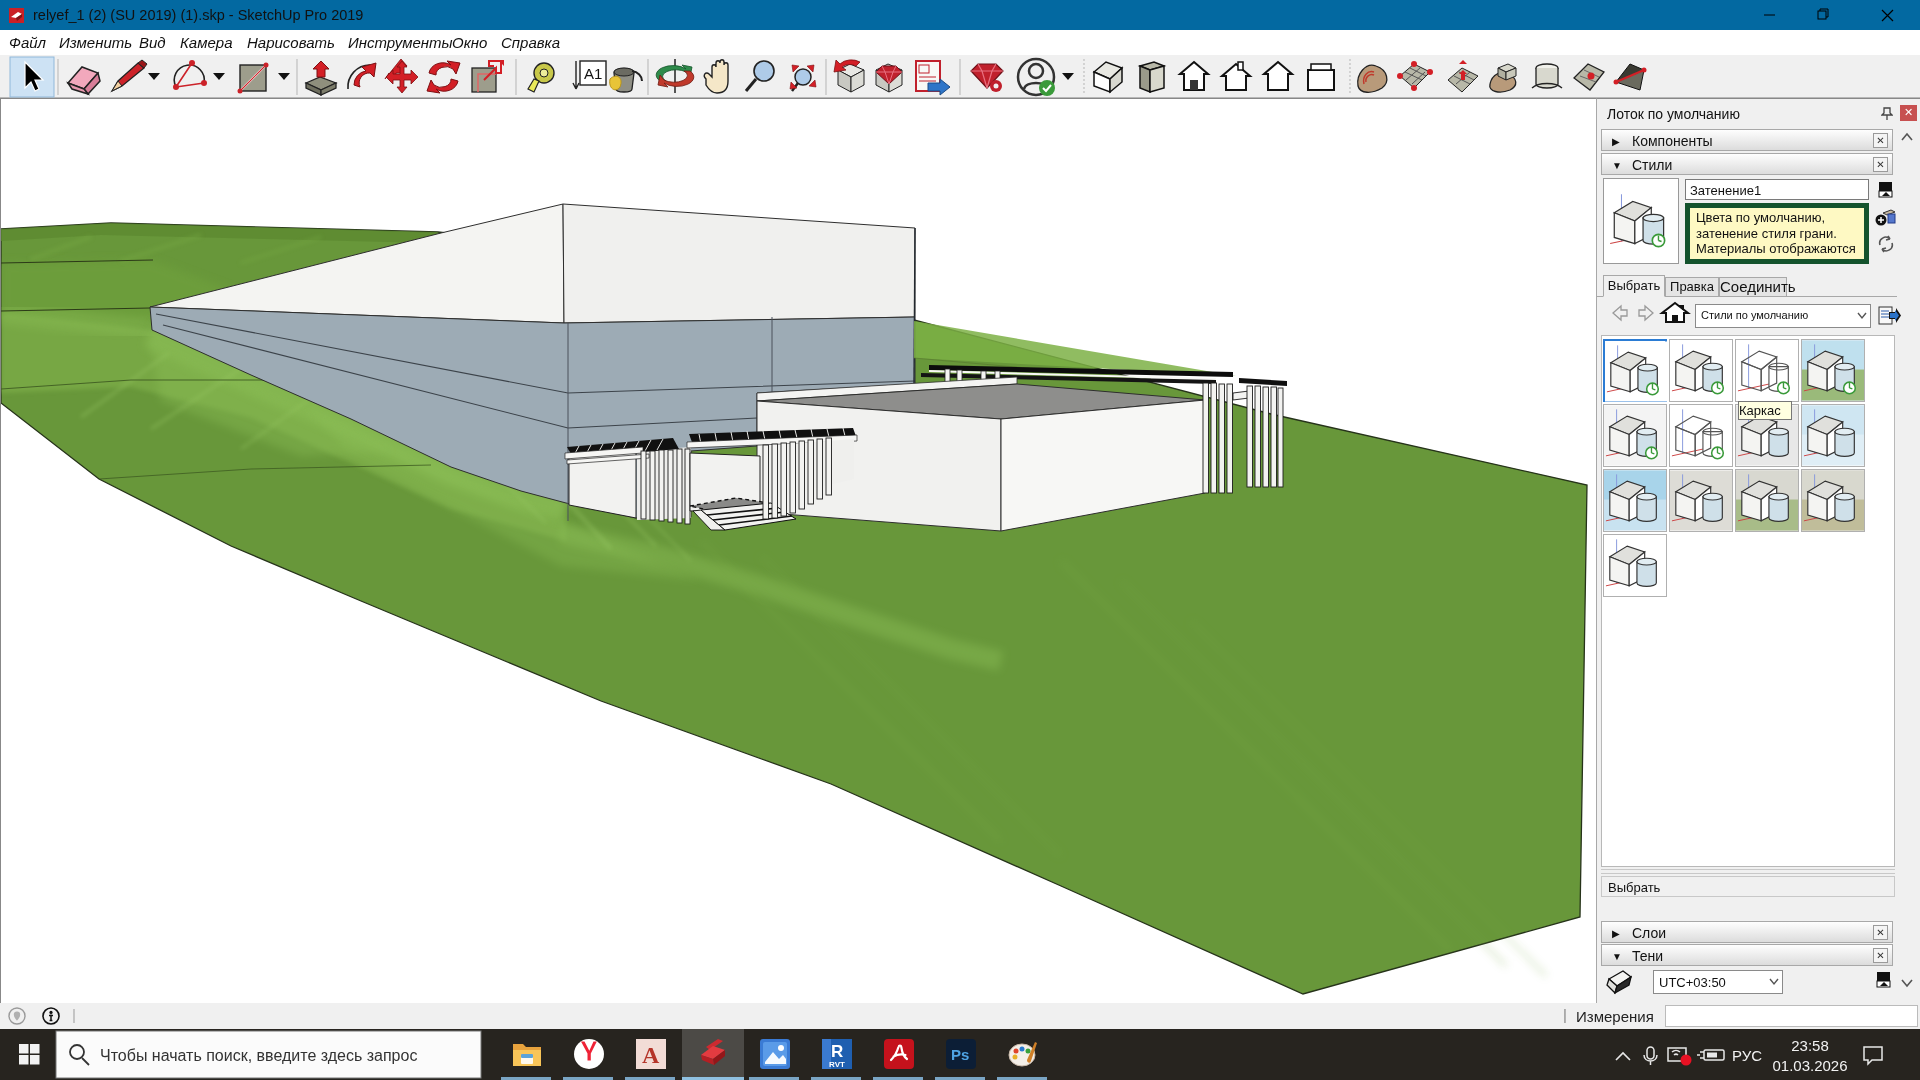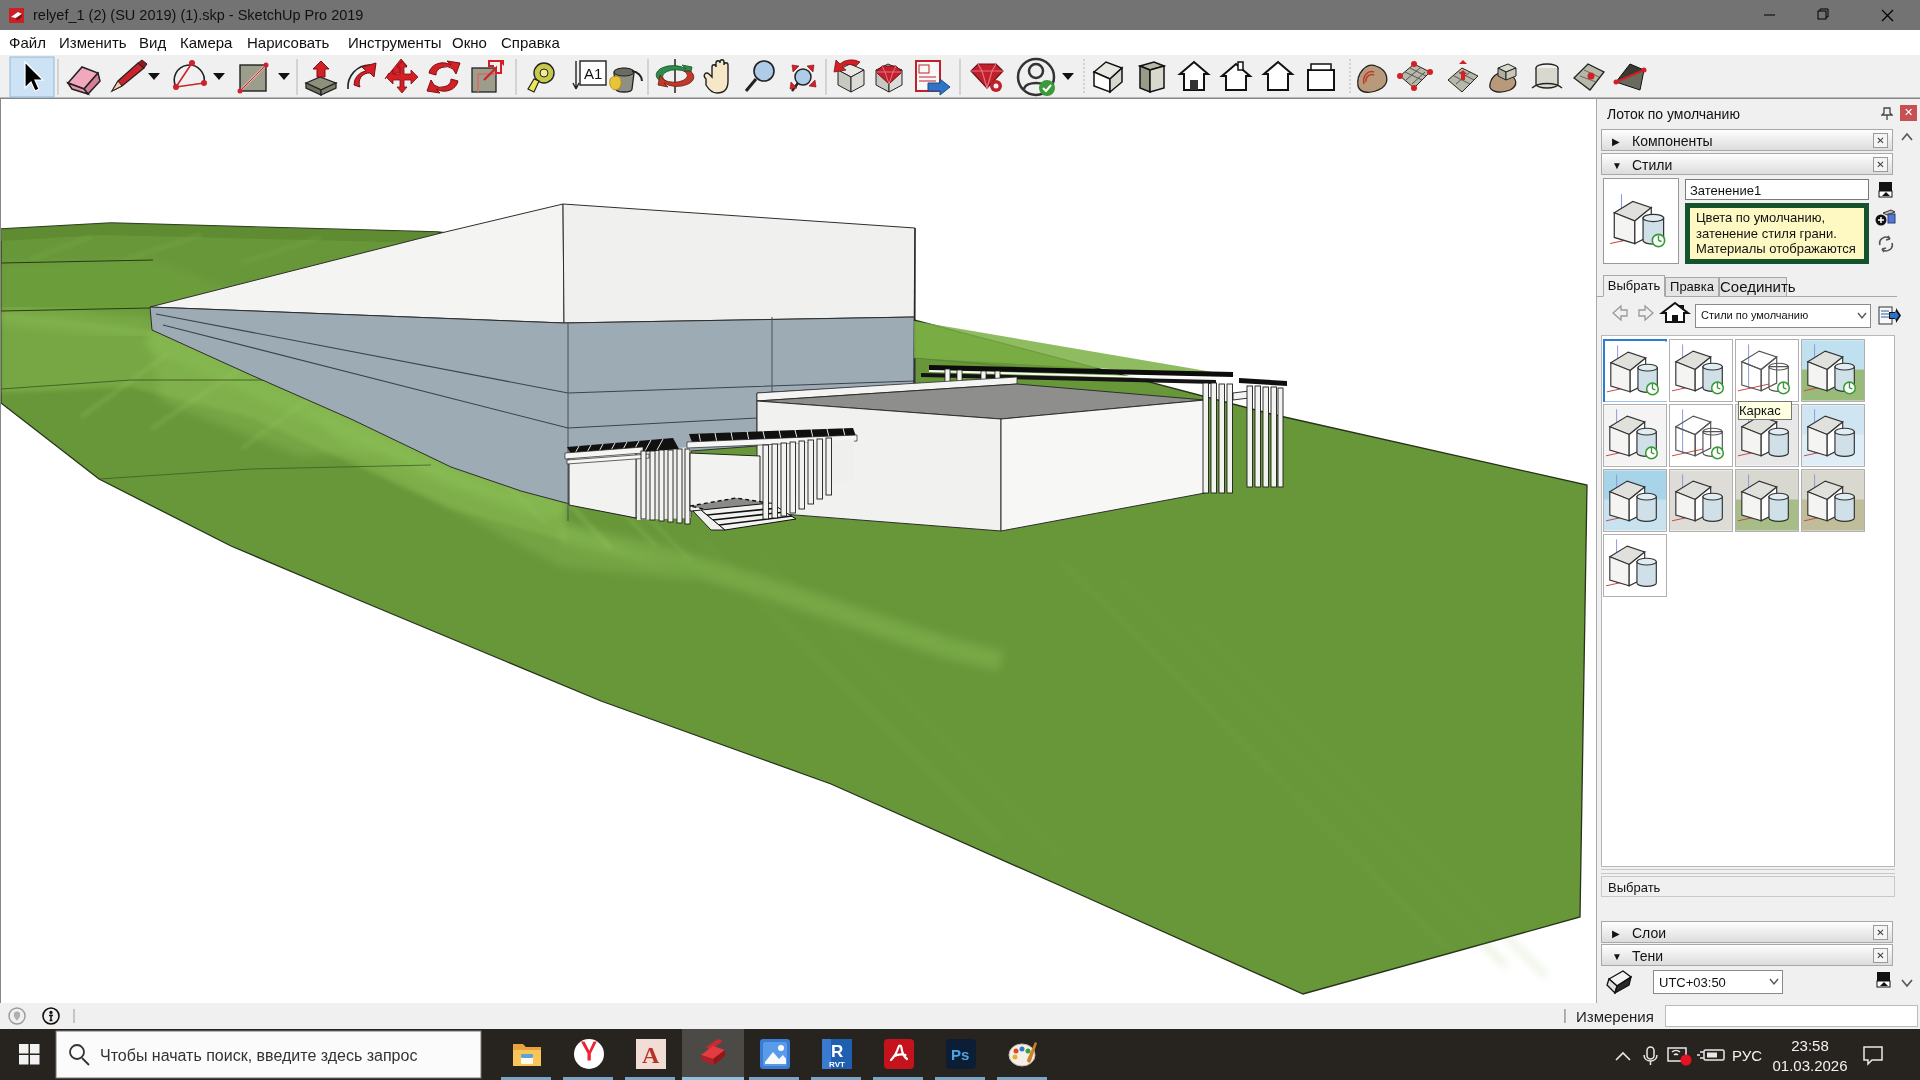--- a/index.html
+++ b/index.html
@@ -1,22 +1,22 @@
 <!DOCTYPE html>
 <html><head>
 <meta charset="utf-8">
 <style>
 * { margin:0; padding:0; box-sizing:border-box; }
 html,body { width:1920px; height:1080px; overflow:hidden; font-family:"Liberation Sans", sans-serif; background:#fff; -webkit-font-smoothing:antialiased; }
-#titlebar { position:absolute; left:0; top:0; width:1920px; height:30px; background:#737373; }
+#titlebar { position:absolute; left:0; top:0; width:1920px; height:30px; background:#0369a1; }
 #titlebar .ticon { position:absolute; left:8px; top:5px; width:20px; height:20px; }
 #titlebar .ttext { position:absolute; left:33px; top:7px; font-size:14.5px; color:#111; }
 .winbtn { position:absolute; top:0; width:45px; height:30px; }
 #menubar { position:absolute; left:0; top:30px; width:1920px; height:25px; background:#ffffff; font-size:15px; color:#111; }
-#menubar span { position:absolute; top:4px; }
+#menubar span { position:absolute; top:4px;font-style:italic; }
 #toolbar { position:absolute; left:0; top:55px; width:1920px; height:43px; background:#f0f0f0; border-bottom:1px solid #b8b8b8; }
 #viewport { position:absolute; left:0; top:98px; width:1596px; height:905px; background:#ffffff; border-top:1px solid #888; border-left:1px solid #888; }
 #panel { position:absolute; left:1596px; top:98px; width:324px; height:905px; background:#f0f0f0; border-top:1px solid #888; border-left:1px solid #a8a8a8;}
 #statusbar { position:absolute; left:0; top:1003px; width:1920px; height:26px; background:#f0f0f0; font-size:15px; color:#222; }
 #taskbar { position:absolute; left:0; top:1029px; width:1920px; height:51px; background:#27241f; }
 .hdr { position:absolute; left:4px; width:292px; height:22px; background:linear-gradient(#fefefe,#dcdcdc); border:1px solid #a8a8a8; font-size:14px; color:#111; }
 .hdr .arr { position:absolute; left:10px; top:6px; font-size:10px; color:#111; }
 .hdr .cap { position:absolute; left:30px; top:3px; }
 .hdr .x { position:absolute; right:4px; top:3px; width:15px; height:15px; border:1px solid #9a9a9a; background:#f4f4f4; font-size:10px; text-align:center; line-height:14px; color:#333; }
 </style>

